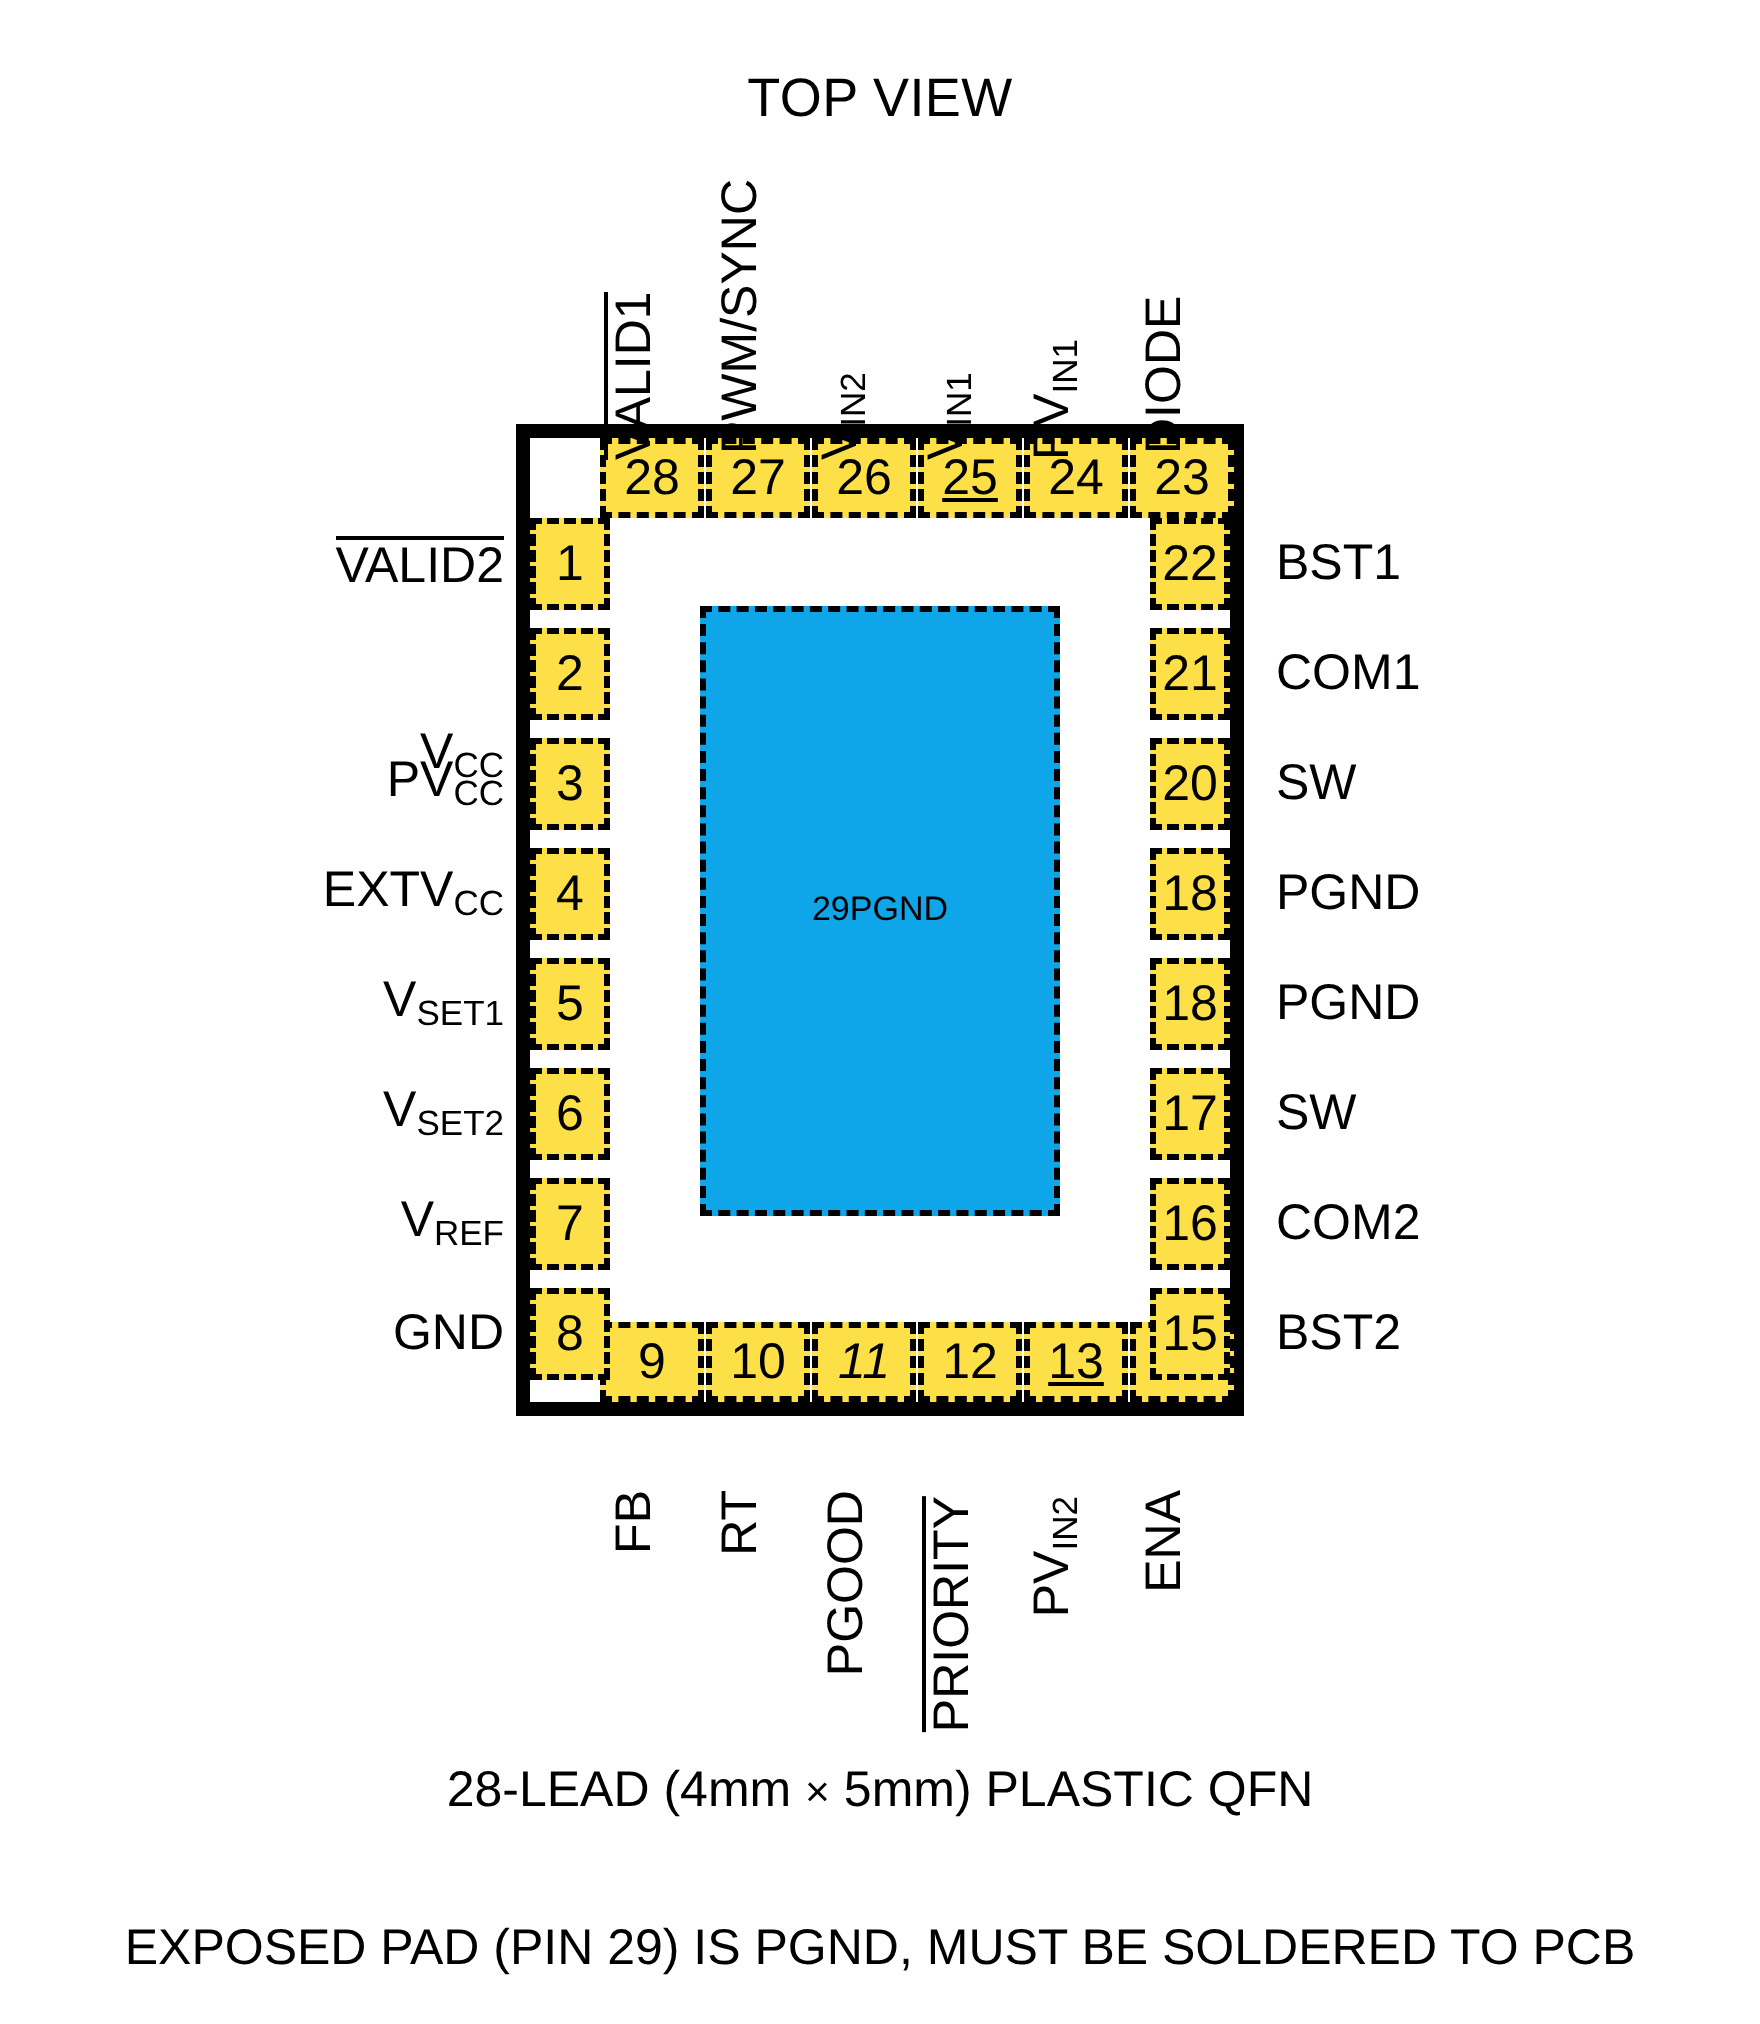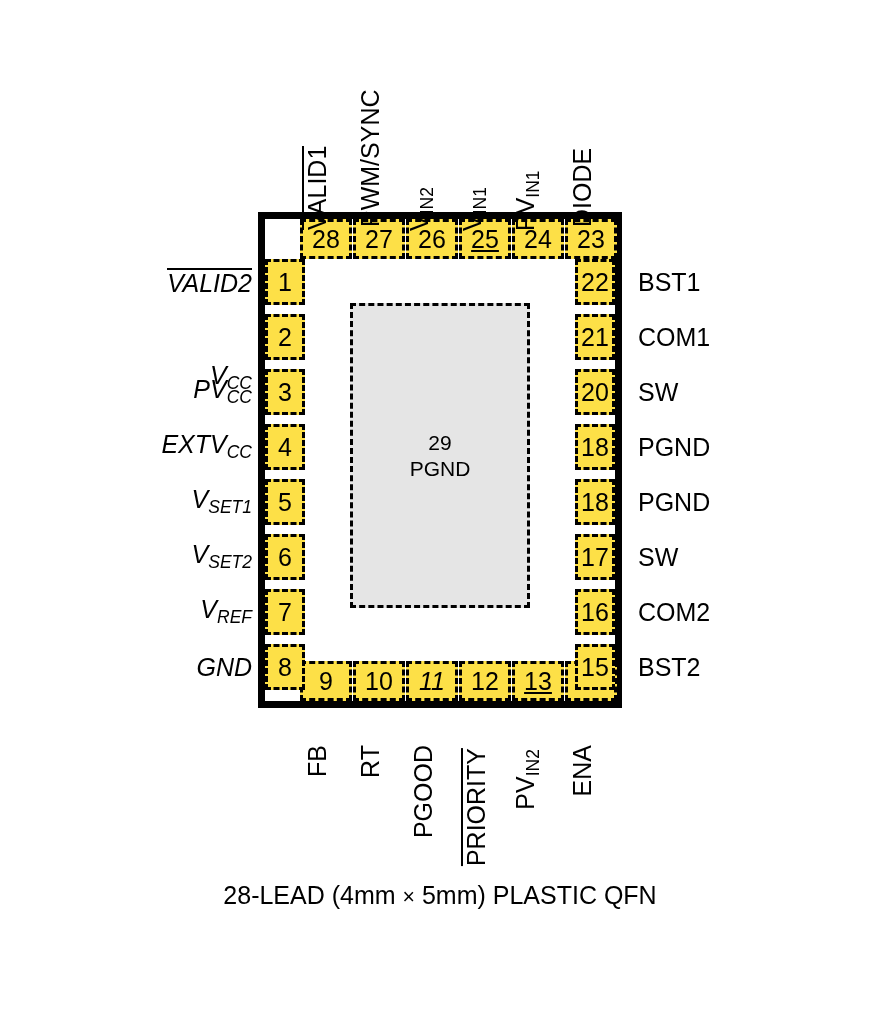--- a/index.html
+++ b/index.html
@@ -18,36 +18,36 @@
   
   #package{
     position:absolute;left:258px;top:212px;width:364px;height:496px;
     border:7px solid #000;box-sizing:border-box;background:#fff;
   }
 
   
   #exposed-pad{
     position:absolute;left:350px;top:303px;width:180px;height:305px;
     border:3px dashed #000;box-sizing:border-box;
-    display:flex;flex-direction:column;align-items:center;justify-content:center;
-    font-size:21px;line-height:1.22;text-align:center;background:#e5e5e5;
+    display:flex;flex-direction:row;align-items:center;justify-content:center;
+    font-size:17px;line-height:1.22;text-align:center;background:#0ea5e9;
   }
 
   
   .pin{
     position:absolute;border:3px dashed #000;box-sizing:border-box;
     display:flex;align-items:center;justify-content:center;
     font-size:25px;background:#fde047;
   }
   .pin.h{width:52px;height:40px;}   
   .pin.v{width:40px;height:46px;}   
 
   
   .lbl{position:absolute;font-size:25px;white-space:nowrap;line-height:1;}
-  .lbl.left{text-align:right;transform:translateY(-50%);font-style:italic;}
+  .lbl.left{text-align:right;transform:translateY(-50%);}
   .lbl.right{text-align:center;transform:translateY(-50%);}
 
   
   .rot{
     position:absolute;font-size:25px;white-space:nowrap;line-height:1;
     transform-origin:left bottom;transform:rotate(-90deg);
   }
 
   sub{font-size:.70em;vertical-align:-.26em;letter-spacing:0;}
   .ovl{border-top:2px solid #000;padding-top:1px;display:inline-block;}
@@ -57,20 +57,21 @@
   #cap-pkg{top:849px;}
   #cap-lead{top:881px;}
   #cap-thermal{top:930px;}
   #cap-pad{top:960px;}
 </style>
 </head>
 <body>
 
 <div class="stage">
 
+  <div id="top-view-title">TOP VIEW</div>
 
   <div id="package"></div>
 
   <div id="exposed-pad">
     <div>29</div>
     <div>PGND</div>
   </div>
 
   <div id="pins-layer">
       <div class="pin h" style="left: 300px; top: 219px;">28</div>
@@ -127,14 +128,15 @@
       <div class="lbl right" style="left: 638px; top: 337px;">COM1</div>
       <div class="lbl right" style="left: 638px; top: 392px;">SW</div>
       <div class="lbl right" style="left: 638px; top: 447px;">PGND</div>
       <div class="lbl right" style="left: 638px; top: 502px;">PGND</div>
       <div class="lbl right" style="left: 638px; top: 557px;">SW</div>
       <div class="lbl right" style="left: 638px; top: 612px;">COM2</div>
       <div class="lbl right" style="left: 638px; top: 667px;">BST2</div>
     </div>
 
   <div class="cap" id="cap-lead">28-LEAD (4mm <span style="font-size:.85em">×</span> 5mm) PLASTIC QFN</div>
+  <div class="cap" id="cap-pad">EXPOSED PAD (PIN 29) IS PGND, MUST BE SOLDERED TO PCB</div>
 
 </div>
 
 </body></html>

